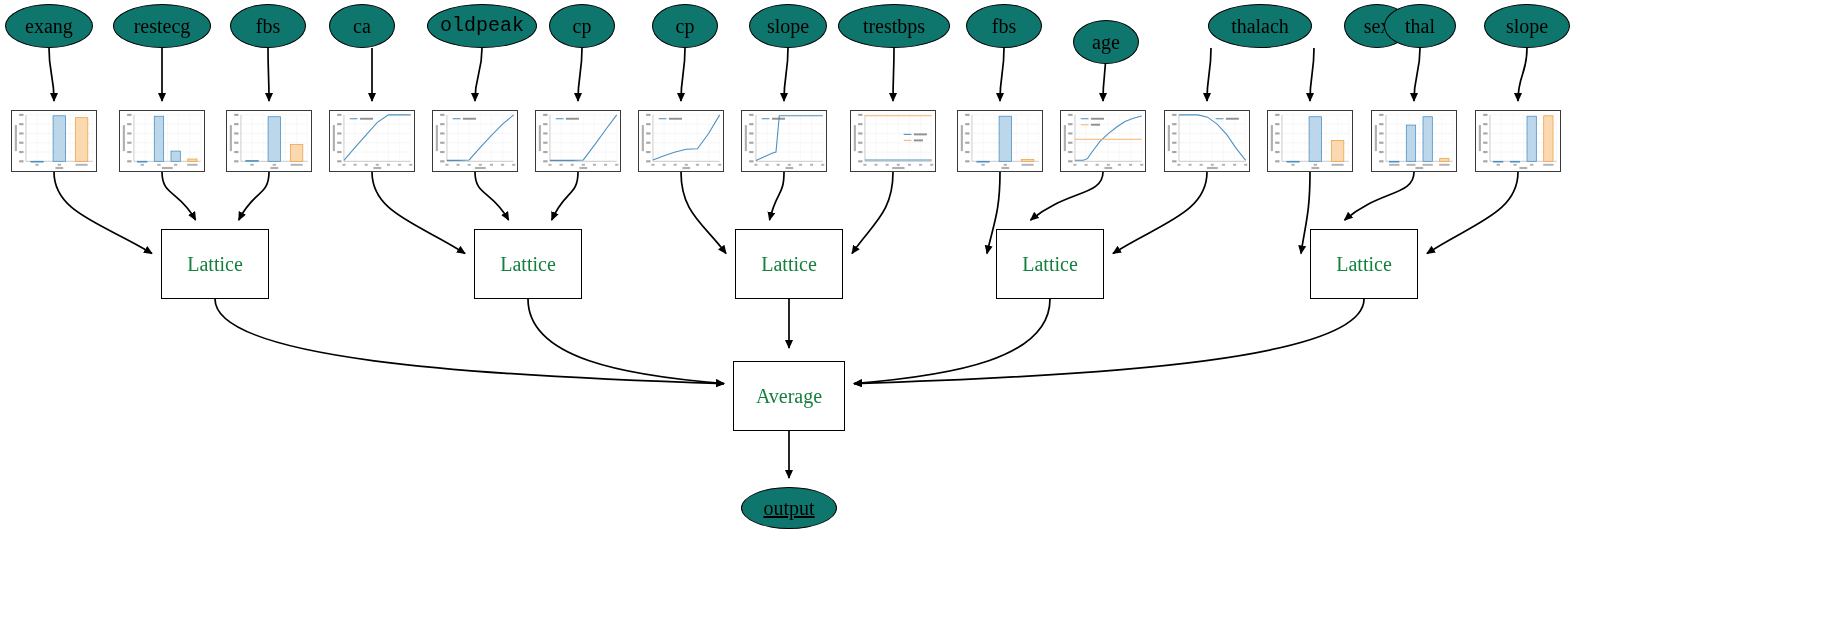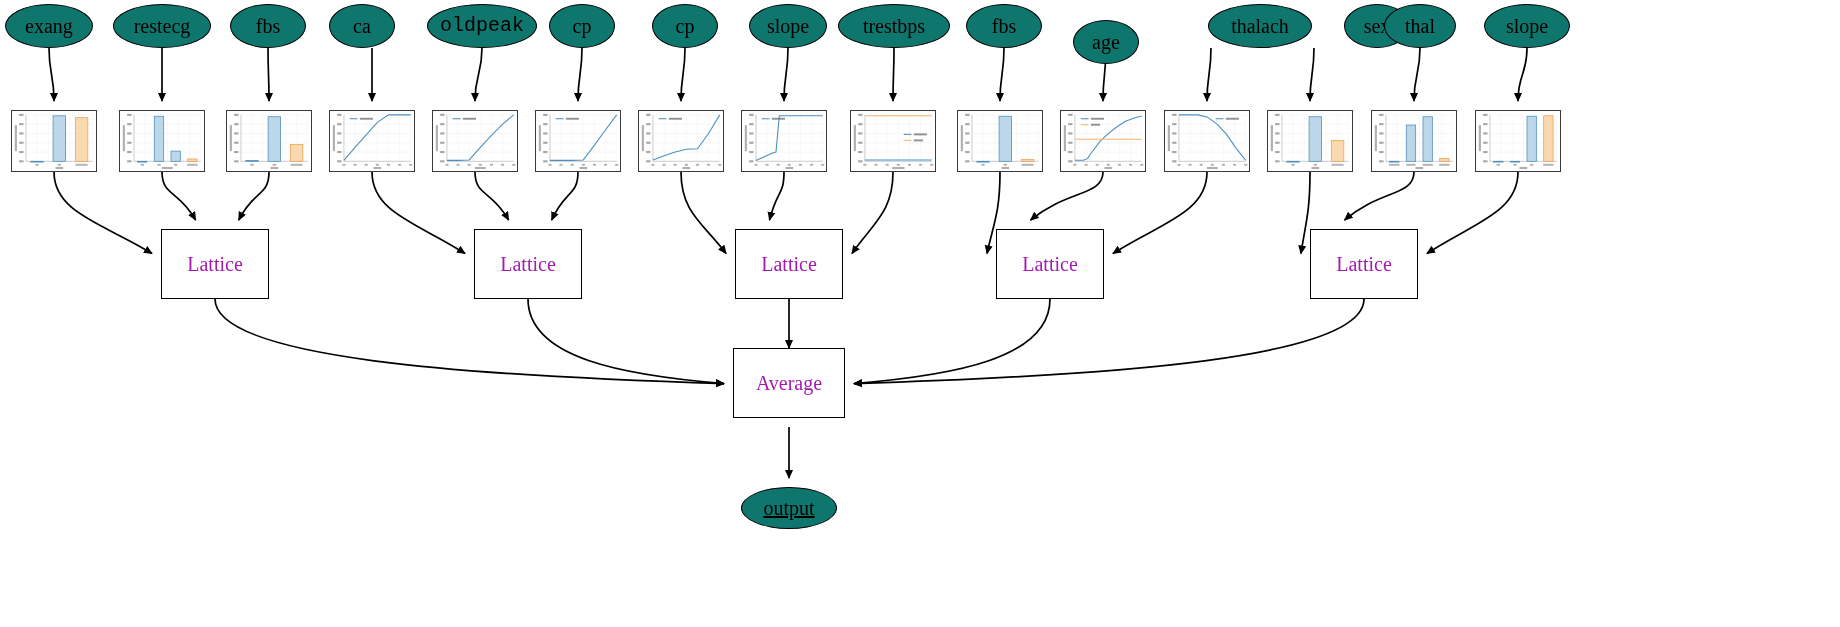--- a/index.html
+++ b/index.html
@@ -20,21 +20,21 @@
     line-height:1;
   }
 
   
   .rect-node{
     position:absolute;
     border:1.6px solid #000;
     background:#fff;
     display:flex;align-items:center;justify-content:center;
     font-family:"Liberation Serif", serif;
-    font-size:20px;color:#a21caf;
+    font-size:20px;color:#15803d;
     box-sizing:border-box;
   }
 
   
   .plot{
     position:absolute;
     border:1.4px solid #3a3a3a;
     background:#ffffff;
     box-sizing:border-box;
     overflow:hidden;
@@ -146,21 +146,21 @@
       </div>
       <div class="rect-node" style="left: 735px; top: 229px; width: 108px; height: 70px;">
         <span>Lattice</span>
       </div>
       <div class="rect-node" style="left: 996px; top: 229px; width: 108px; height: 70px;">
         <span>Lattice</span>
       </div>
       <div class="rect-node" style="left: 1310px; top: 229px; width: 108px; height: 70px;">
         <span>Lattice</span>
       </div>
-      <div class="rect-node" style="left: 733px; top: 348px; width: 112px; height: 70px;">
+      <div class="rect-node" style="left: 733px; top: 361px; width: 112px; height: 70px;">
         <span>Average</span>
       </div>
       <div class="ellipse-node" style="left: 741px; top: 487px; width: 96px; height: 42px; text-decoration: underline;">
         <span>output</span>
       </div>
     </div>
   <div id="plots-layer">
       <div class="plot" style="left: 11px; top: 110px; width: 86px; height: 62px;">
         <svg viewBox="0 0 86 62">
           <rect x="0" y="0" width="86" height="62" fill="#ffffff"></rect>

